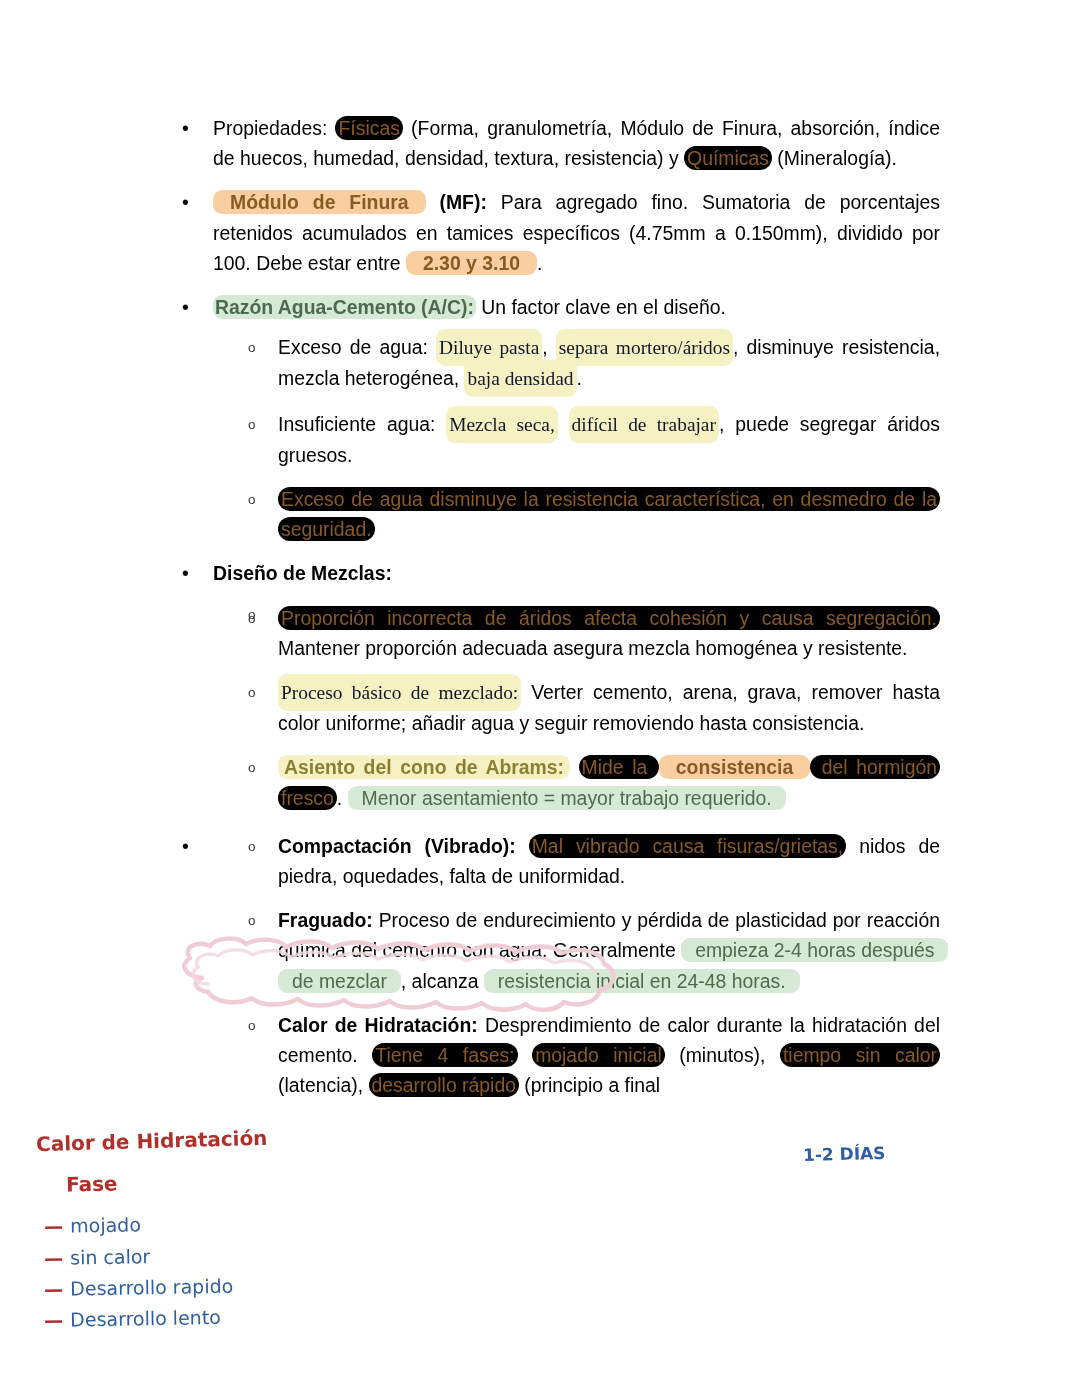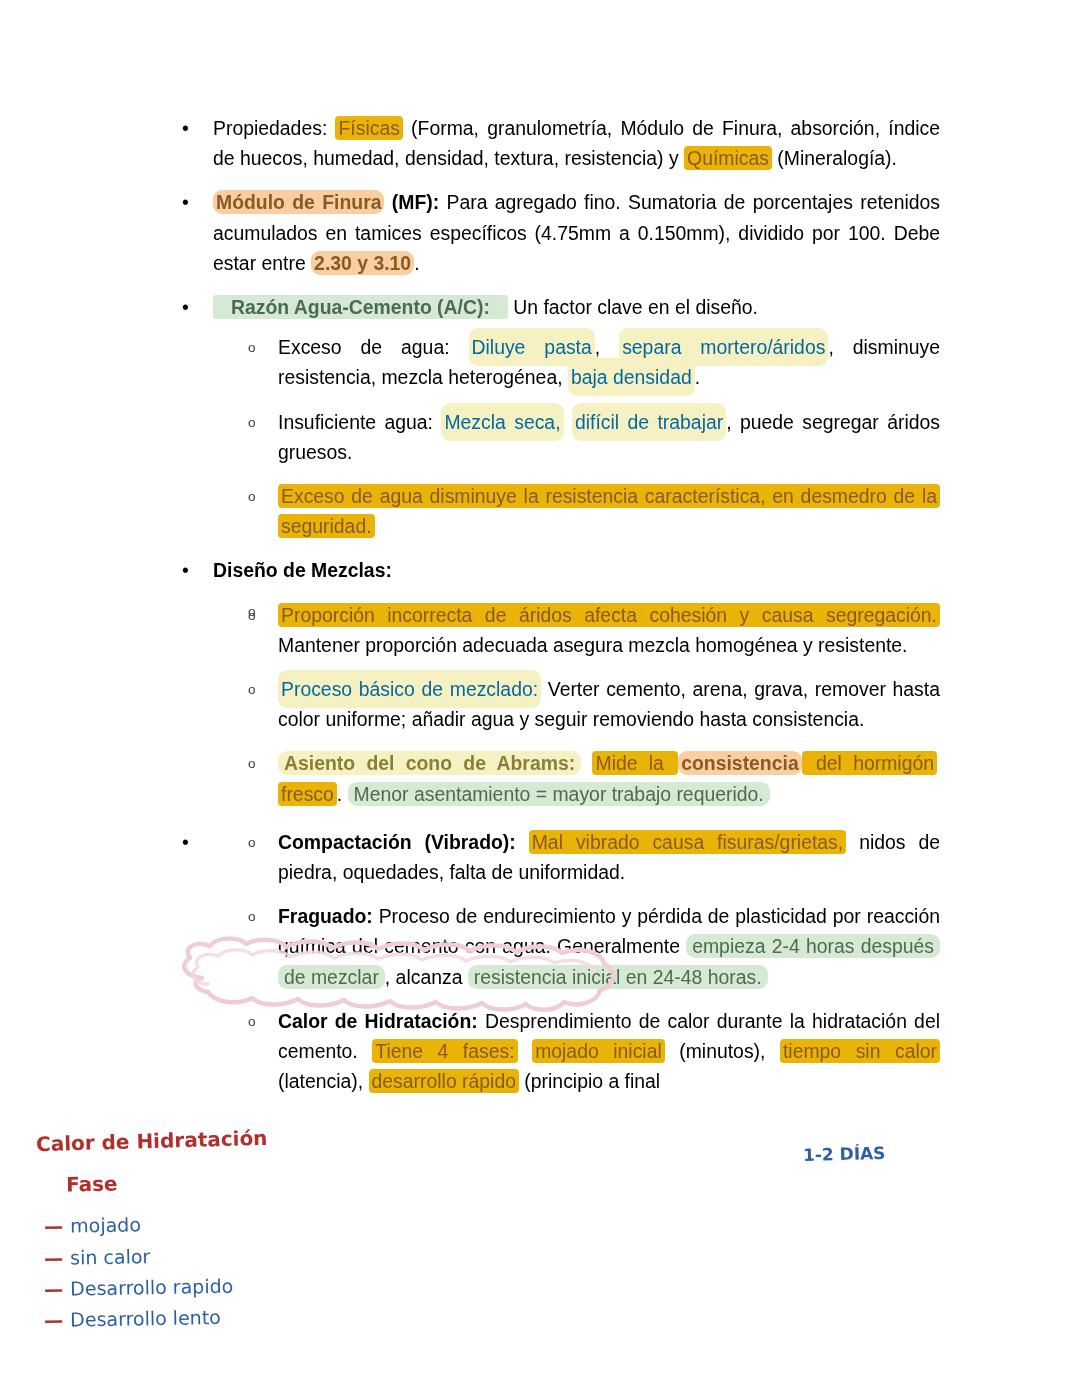--- a/index.html
+++ b/index.html
@@ -65,59 +65,60 @@
     font-size: 13.5px;
     line-height: 30.2px;
     color: #3a3a3a;
   }
   .l1:last-child, .l2:last-child { margin-bottom: 0; }
 
   .tight { margin-bottom: 10px; }
 
   
   .hl-orange {
-    background: #eab308;
+    background: #000000;
     color: #8a5a24;
-    border-radius: 4px;
+    border-radius: 12px;
     padding: 1px 3px;
     box-decoration-break: clone;
     -webkit-box-decoration-break: clone;
   }
   .hl-orange-b {
     background: #f9cfa1;
     color: #8a5a24;
     font-weight: bold;
     border-radius: 9px;
-    padding: 1px 3px;
+    padding: 1px 17px;
     box-decoration-break: clone;
     -webkit-box-decoration-break: clone;
   }
   .hl-green {
     background: #d6e9d4;
     color: #4f6b4c;
     border-radius: 9px;
-    padding: 1px 6px;
+    padding: 1px 14px;
     box-decoration-break: clone;
     -webkit-box-decoration-break: clone;
   }
   .hl-green-b {
     background: #d6e9d4;
     color: #4a6b50;
     font-weight: bold;
-    border-radius: 3px;
-    padding: 1px 18px;
+    border-radius: 9px;
+    padding: 1px 2px;
     box-decoration-break: clone;
     -webkit-box-decoration-break: clone;
   }
   .hl-yellow {
     background: #f6f1c3;
-    color: #0369a1;
+    color: #0f172a;
     border-radius: 9px;
     padding: 8px 3px;
     box-decoration-break: clone;
+    font-family: Liberation Serif, serif;
     -webkit-box-decoration-break: clone;
   }
   .hl-yellow-b {
     background: #f6f1c3;
     color: #8a8034;
     font-weight: bold;
     border-radius: 9px;
     padding: 1px 6px;
     box-decoration-break: clone;
     -webkit-box-decoration-break: clone;

